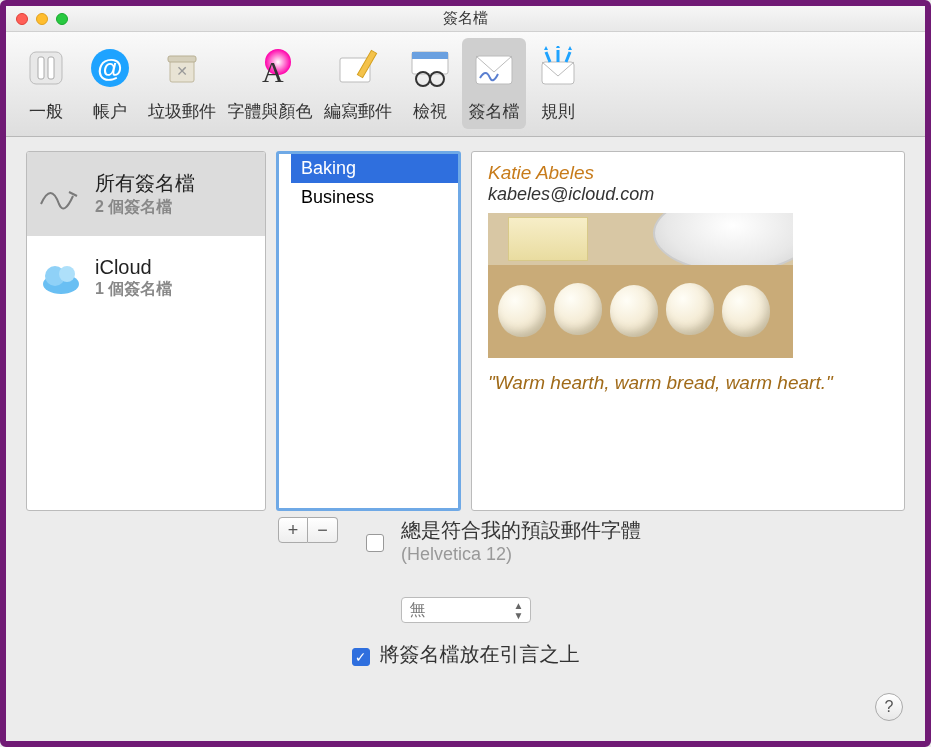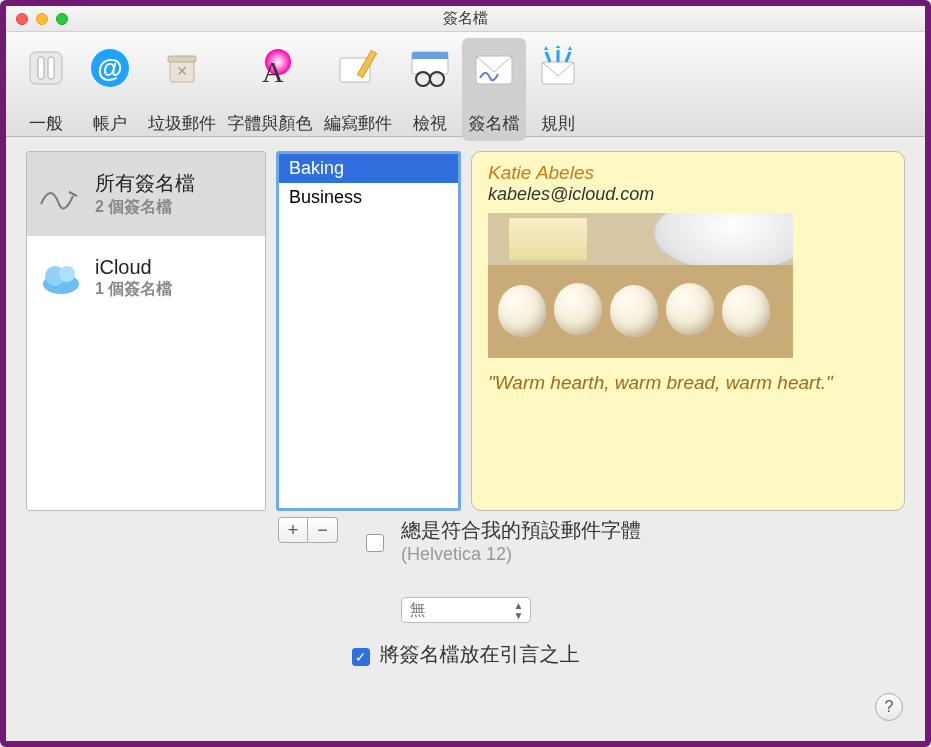--- a/index.html
+++ b/index.html
@@ -49,21 +49,21 @@
   .tbtn {
     display:flex; flex-direction:column; align-items:center;
     width: 64px; padding:6px 2px;
     border-radius:6px;
     cursor:pointer;
     font-size:16px; color:#333;
   }
   .tbtn.selected { background:#cfcfcf; }
   .ticon { width:48px; height:48px; display:flex; align-items:center; justify-content:center; margin-bottom:8px; }
   .ticon svg { width:44px; height:44px; }
-  .tlabel { font-size:17px; white-space:nowrap;margin-top:12px; }
+  .tlabel { font-size:17px; white-space:nowrap; }
 
   .content {
     flex:1; display:flex; flex-direction:column;
     padding: 14px 20px 6px 20px;
   }
   .threecol {
     display:flex; gap:10px; height:360px;
   }
   .col1 {
     width:240px; background:#fff; border:1px solid #bbb; border-radius:3px;
@@ -75,26 +75,26 @@
   }
   .acctitem.sel { background:#dcdcdc; }
   .accticon { width:48px; height:48px; flex:0 0 48px; display:flex;align-items:center;justify-content:center; }
   .accttext .line1 { font-size:20px; color:#222; }
   .accttext .line2 { font-size:16px; color:#888;font-weight:bold; }
 
   .col2 {
     width:185px; background:#fff; border:3px solid #6fa9e6; border-radius:3px;
     display:flex; flex-direction:column;
   }
-  .siglist { flex:1; overflow:auto; }
+  .siglist { flex:1; overflow:auto;padding-left:12px; }
   .sigitem { font-size:18px; padding:4px 10px; cursor:pointer; }
   .sigitem.sel { background:#2f6fde; color:#fff; }
 
   .col3 {
-    flex:1; background:#fef9c3; border:1px solid #bbb; border-radius:10px;
+    flex:1; background:#ffffff; border:1px solid #bbb; border-radius:3px;
     padding:10px 16px;
     color:#333;
   }
   .sig-name { color:#c77b1a; font-size:19px; font-style:italic; }
   .sig-email { font-size:18px; font-style:italic; margin-bottom:8px;}
   .sig-img {
     width:305px; height:145px; background:#d8c7a4; position:relative; overflow:hidden;
   }
   .sig-quote { color:#a06a18; font-style:italic; font-size:19px; margin-top:14px; }
 

